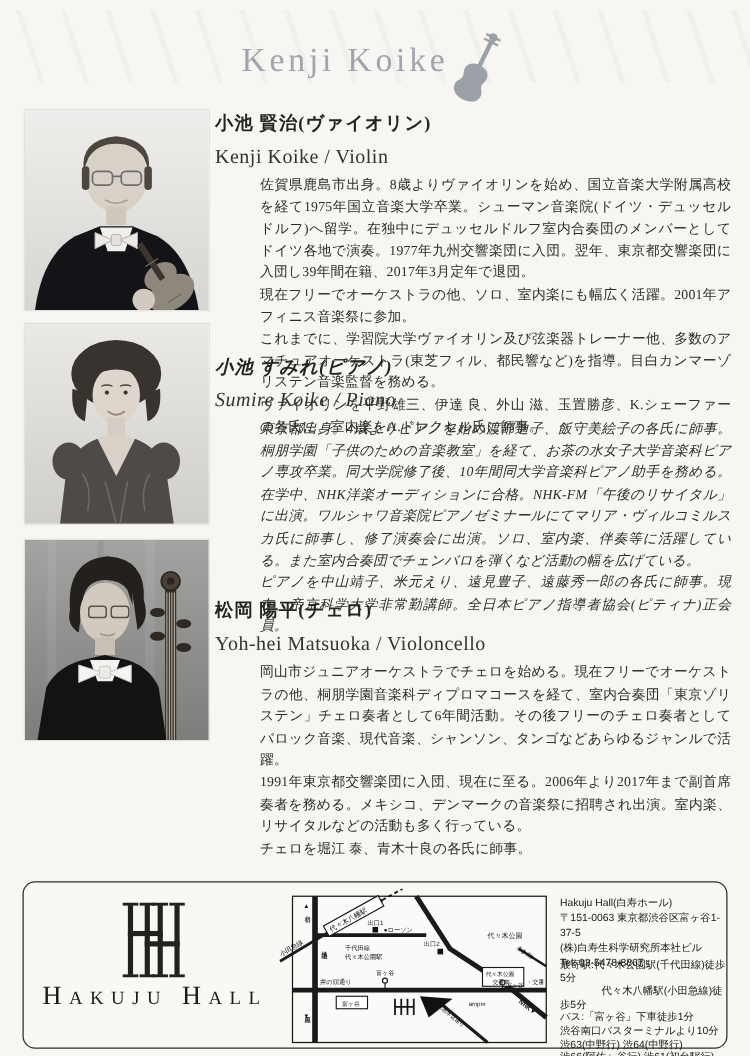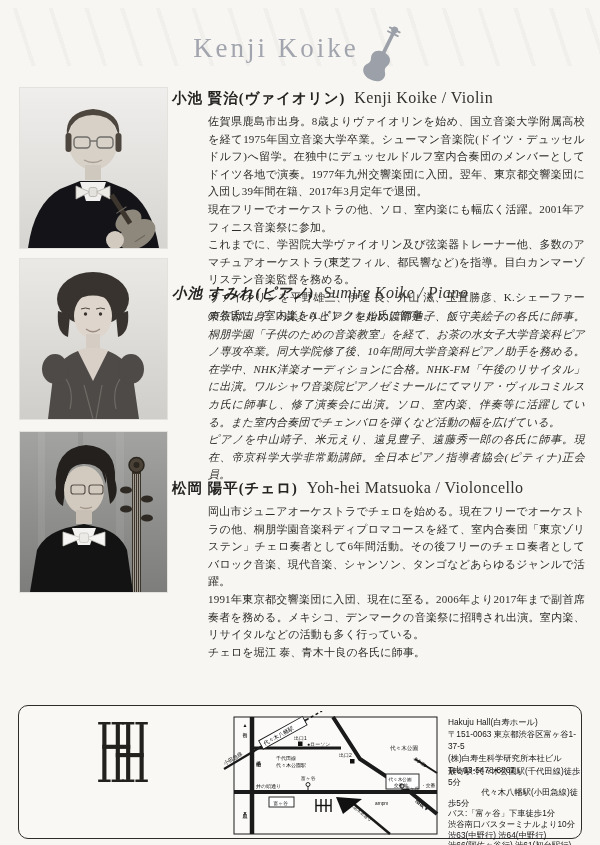--- a/index.html
+++ b/index.html
@@ -9,21 +9,21 @@
   .watermark{position:absolute;left:0;top:8px;width:600px;height:58px;
     background:repeating-linear-gradient(72deg,transparent 0 30px,rgba(203,203,197,.30) 30px 34px);
     opacity:.5;pointer-events:none;}
   
   .header{position:absolute;left:0;top:14px;width:600px;display:flex;justify-content:center;align-items:center;text-align:right;}
   .title-text{font-size:27px;color:#a2a5ae;letter-spacing:3px;white-space:nowrap;}
   .violin-icon{margin:0 2px;transform:translateY(8px);}
   
   .photo{position:absolute;left:20px;width:147px;height:160px;box-shadow:0 0 0 1px #e4e2dd;}
   .bio-block{position:absolute;left:172px;width:413px;color:#2b2a28;}
-  .name-row{display:flex;align-items:baseline;gap:9px;}
+  .name-row{display:flex;align-items:baseline;gap:9px;flex-direction:column;}
   .name-jp{font-size:14.5px;font-weight:bold;letter-spacing:1px;color:#242321;}
   .name-en{font-size:16px;color:#34332f;letter-spacing:.4px;}
   .bio-text{margin-top:5px;font-size:11px;line-height:17.6px;text-align:justify;
     white-space:pre-line;letter-spacing:.2px;color:#2d2c29;margin-left:36px;}
   
   .footer-box{position:absolute;left:18px;top:705px;width:562px;height:132px;
     border:1.5px solid #2e2d2b;border-radius:10px;background:#f9f8f5;}
   .hall-logo{position:absolute;left:30px;top:712px;width:185px;height:118px;text-align:center;}
   .hall-name{position:absolute;left:24px;top:784px;width:200px;text-align:center;
     font-variant:small-caps;font-size:21px;letter-spacing:6px;color:#1c1b19;}
@@ -196,20 +196,21 @@
           <rect x="0" y="55.6" width="12" height="2.4"></rect>
         <rect x="13" y="0" width="12" height="2.4"></rect>
           <rect x="13" y="55.6" width="12" height="2.4"></rect>
         <rect x="23" y="0" width="12" height="2.4"></rect>
           <rect x="23" y="55.6" width="12" height="2.4"></rect>
         <rect x="36" y="0" width="12" height="2.4"></rect>
           <rect x="36" y="55.6" width="12" height="2.4"></rect>
       </g>
     </svg>
   </div>
+  <div class="hall-name">Hakuju Hall</div>
 
   <div class="map-wrap">
     <svg width="230" height="128" viewBox="0 0 230 128">
       <rect x="24" y="6" width="203" height="117" fill="#fbfaf8" stroke="#1a1a1a" stroke-width="1"></rect>
 
       <line x1="42" y1="6" x2="42" y2="123" stroke="#1a1a1a" stroke-width="4.5"></line>
       <line x1="24" y1="81" x2="227" y2="81" stroke="#1a1a1a" stroke-width="3.8"></line>
       <line x1="42" y1="37" x2="131" y2="37" stroke="#1a1a1a" stroke-width="3"></line>
       <polyline points="123,6 150,48 200,81 227,103" fill="none" stroke="#1a1a1a" stroke-width="4"></polyline>
       <line x1="138" y1="88" x2="180" y2="123" stroke="#1a1a1a" stroke-width="2.5"></line>

